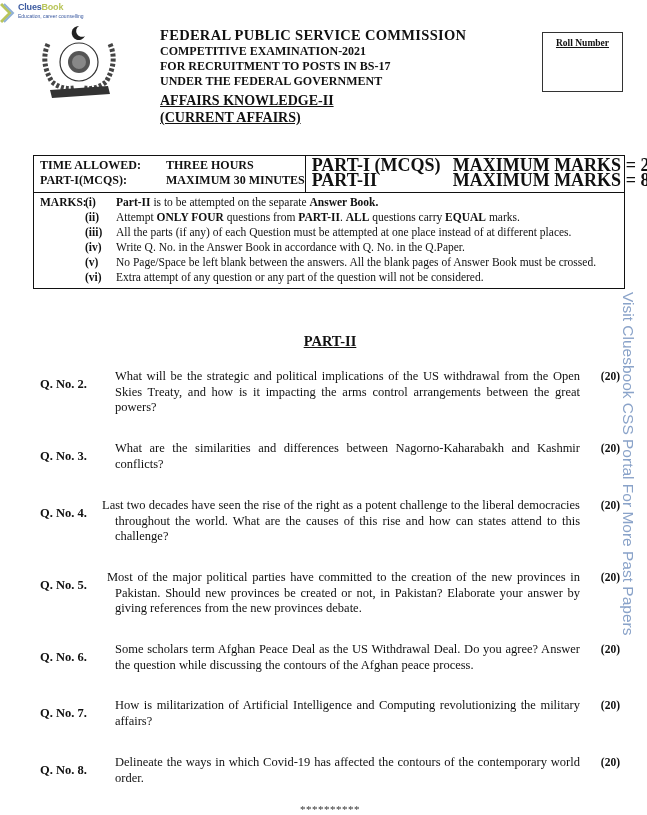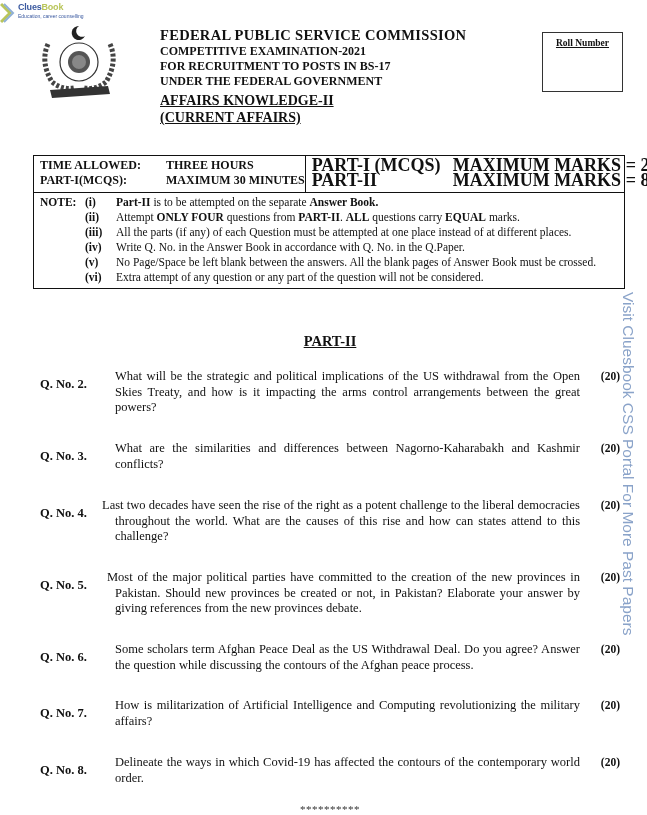--- a/index.html
+++ b/index.html
@@ -107,21 +107,21 @@
           <span>MAXIMUM MARKS = 20</span>
         </div>
       <div class="row">
           <span class="k">PART-II</span>
           <span>MAXIMUM MARKS = 80</span>
         </div>
     </div>
   </div>
   <div class="notes">
     <div class="line">
-      <span class="lab">NOTE:</span>
+      <span class="lab">MARKS:</span>
       <span class="rm">(i)</span>
       <span class="tx"><b class="bb">Part-II</b><span> is to be attempted on the separate </span><b class="bb">Answer Book.</b></span>
     </div>
     <div class="line">
       <span class="lab"></span>
       <span class="rm">(ii)</span>
       <span class="tx"><span>Attempt </span><b class="bb">ONLY FOUR</b><span> questions from </span><b class="bb">PART-II</b><span>. </span><b class="bb">ALL</b><span> questions carry </span><b class="bb">EQUAL</b><span> marks.</span></span>
     </div>
     <div class="line">
       <span class="lab"></span>

